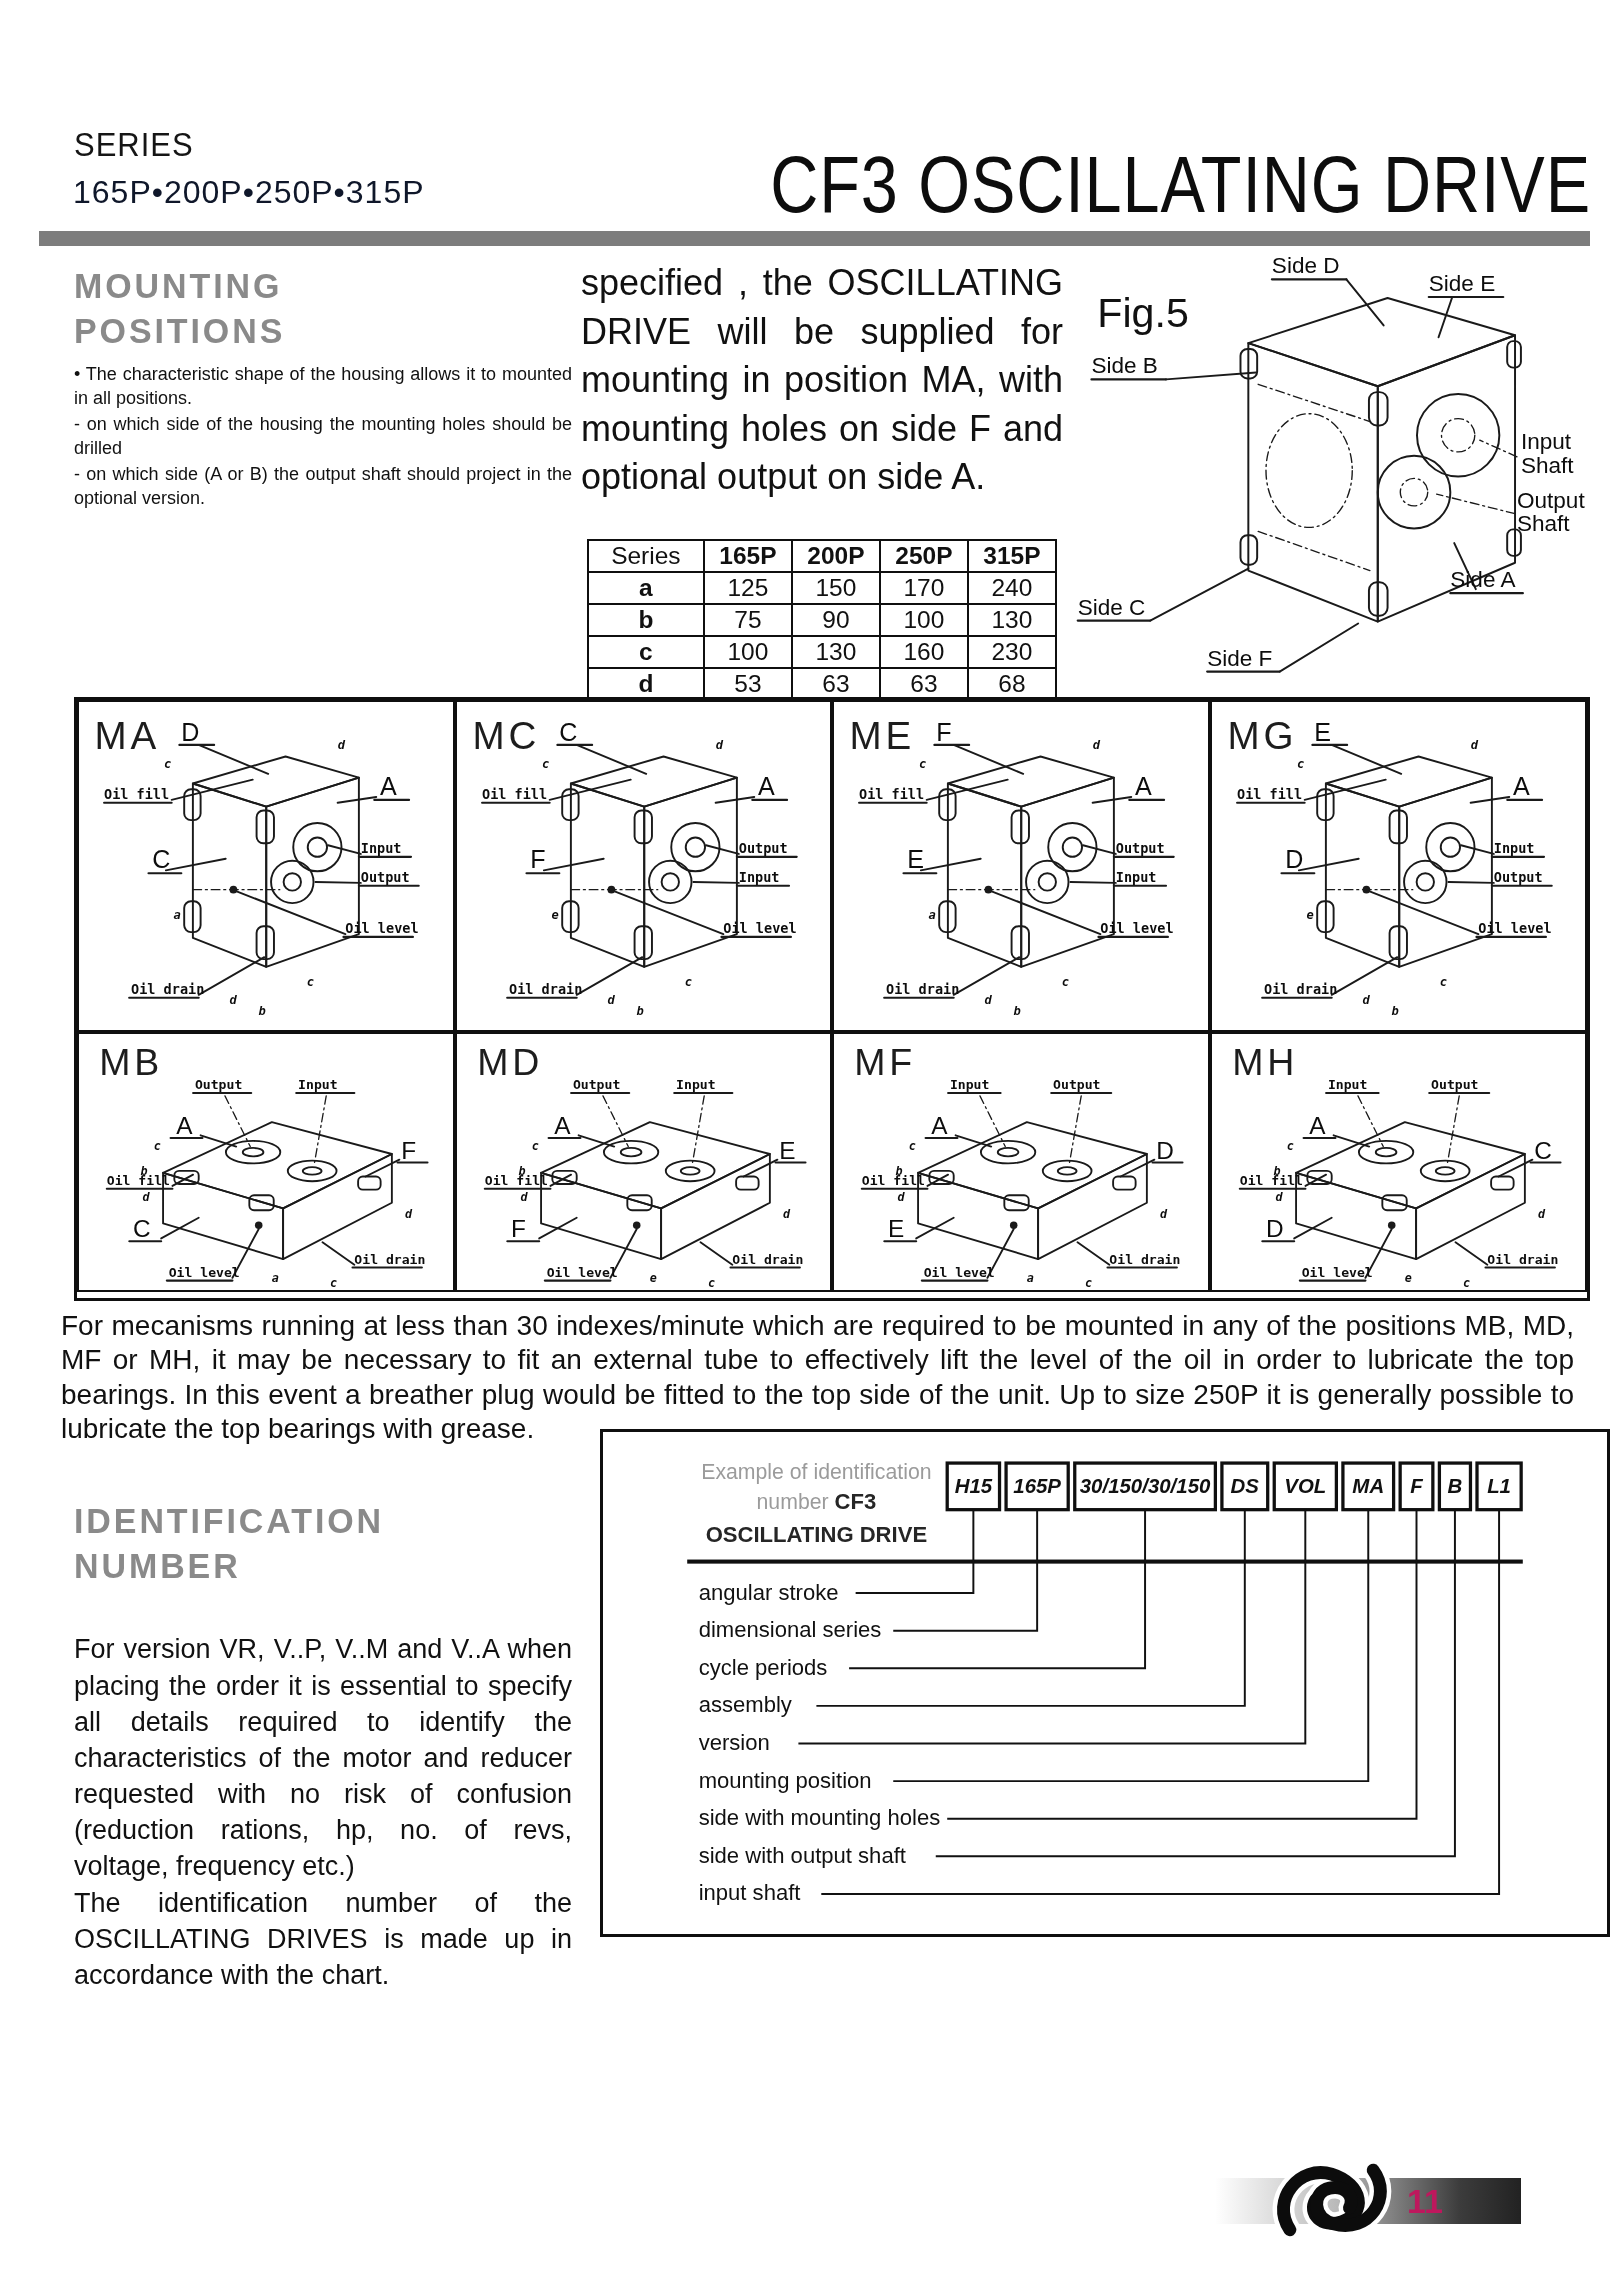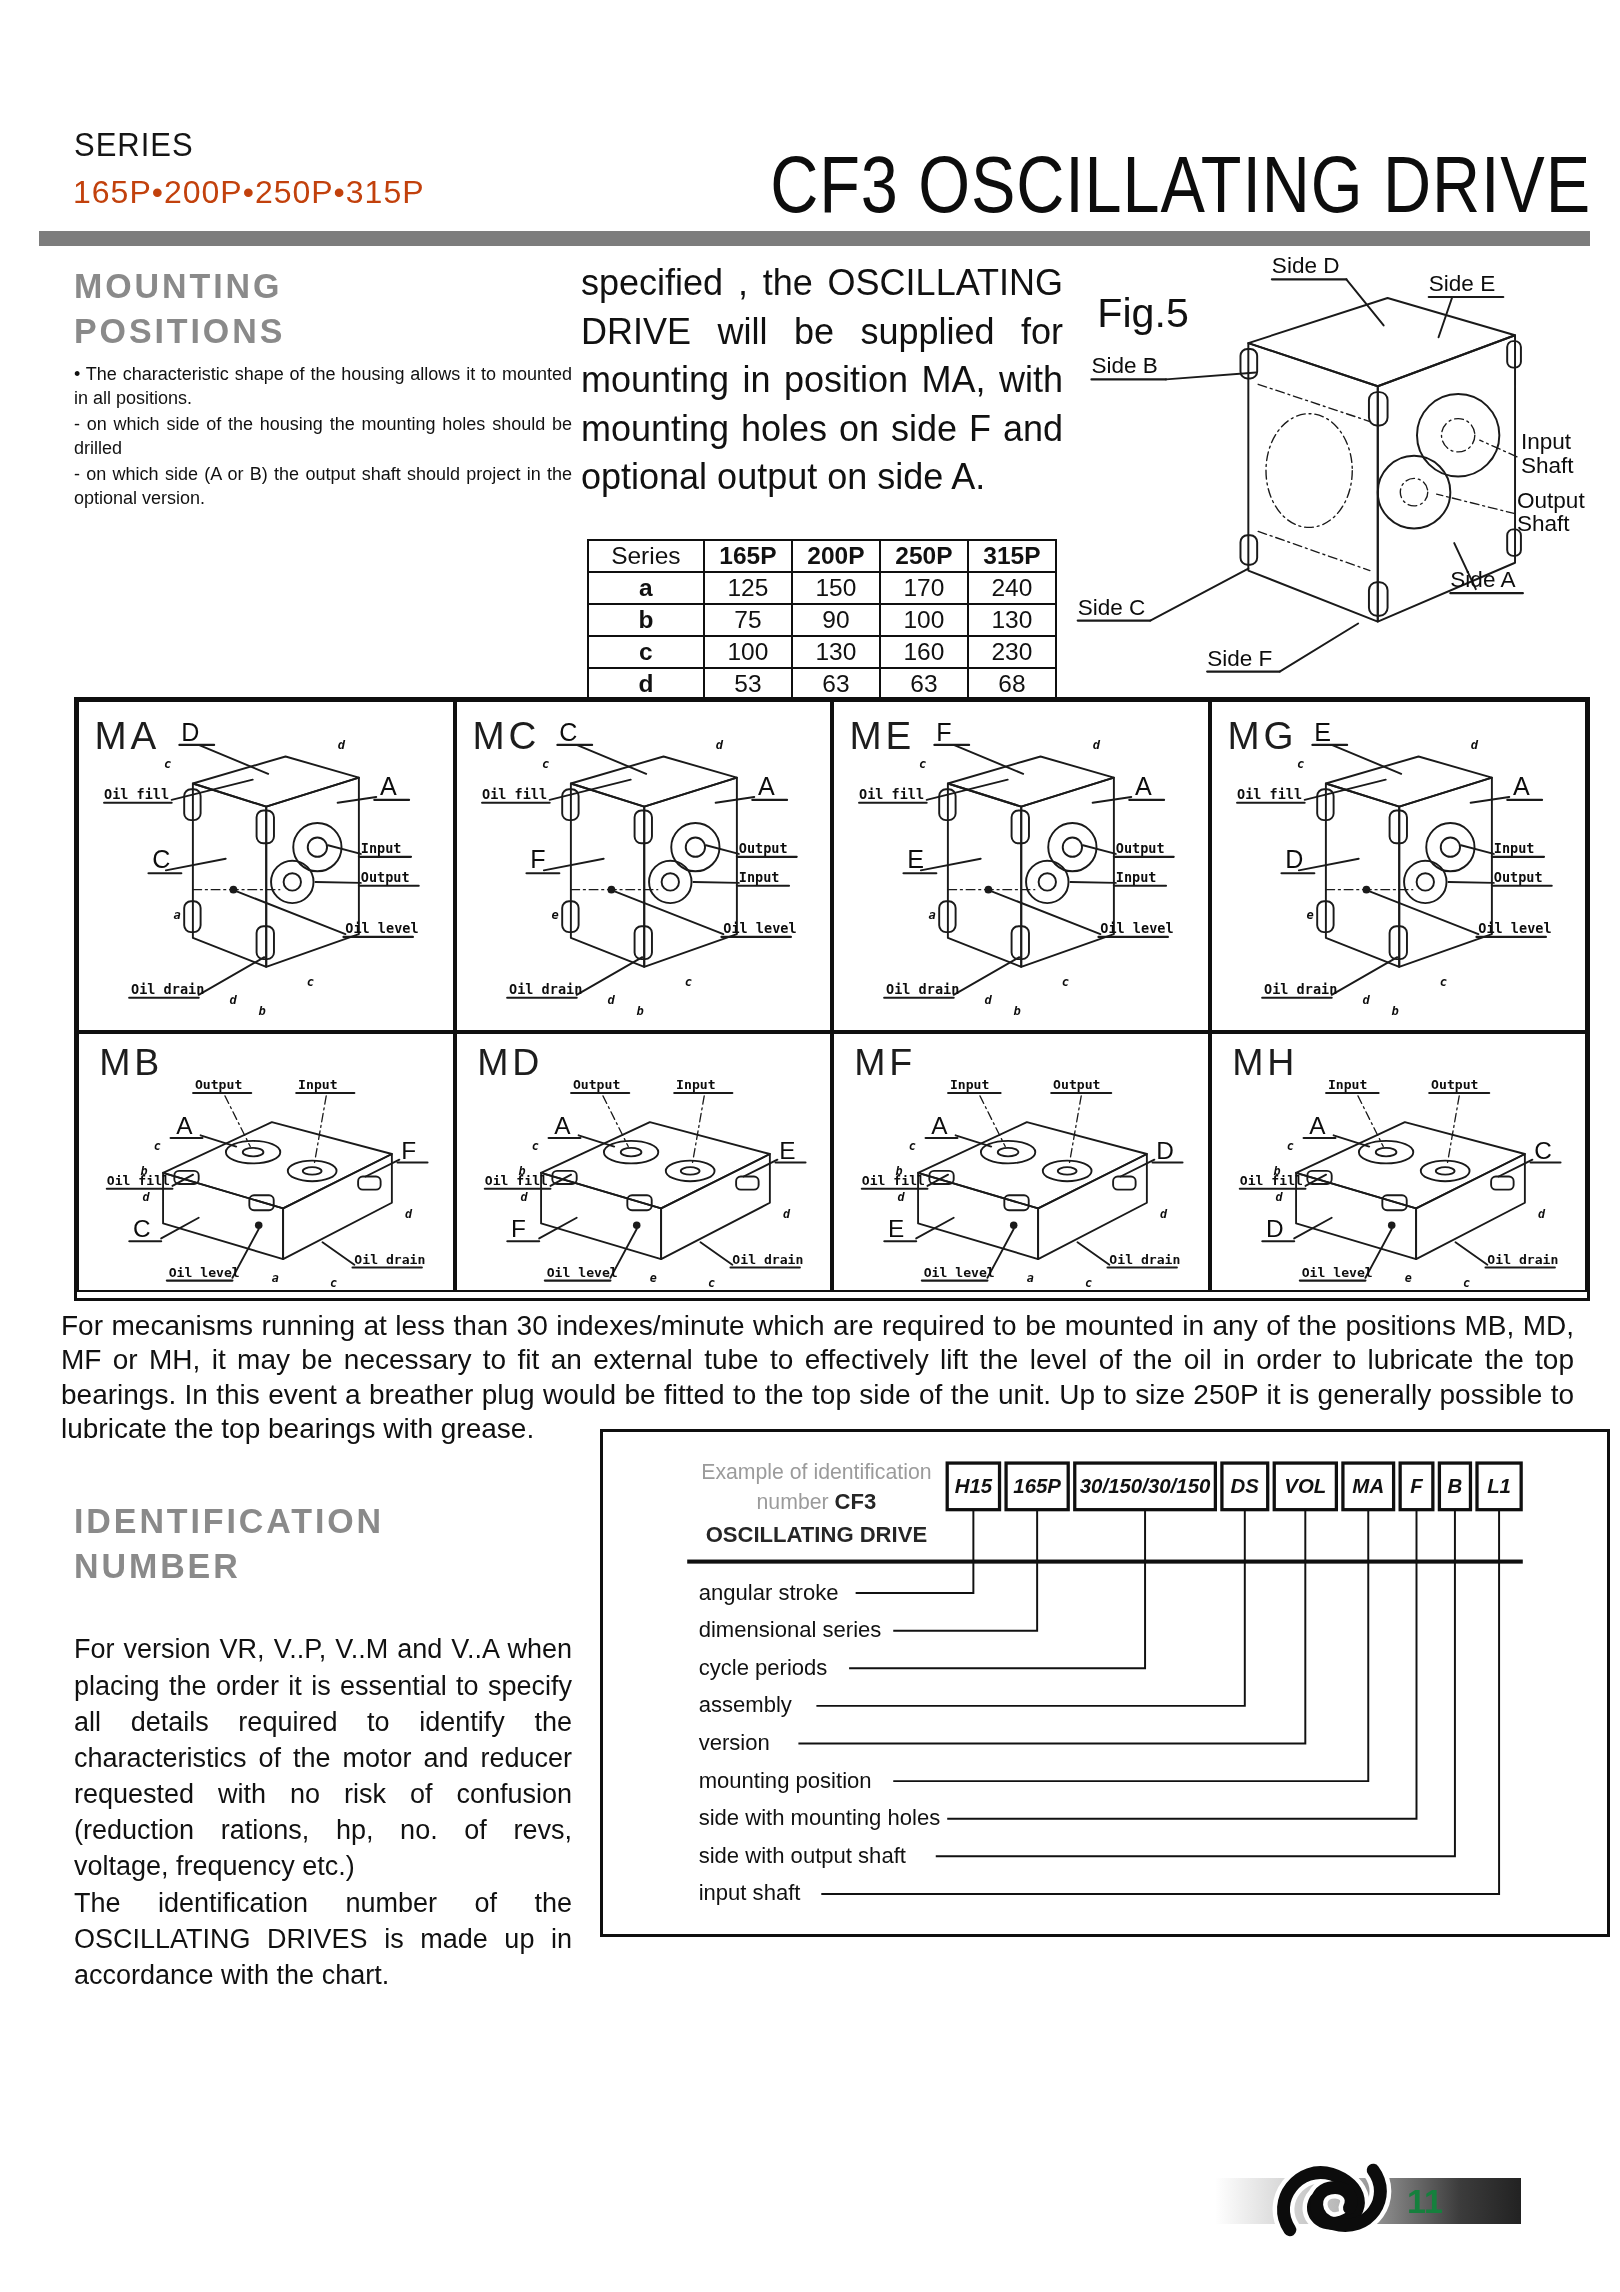--- a/index.html
+++ b/index.html
@@ -2,21 +2,21 @@
 <html><head>
 <meta charset="utf-8">
 <style>
   html,body{margin:0;padding:0;background:#ffffff;}
   .page{position:relative;width:1620px;height:2293px;background:#fff;overflow:hidden;
         font-family:"Liberation Sans",sans-serif;color:#111;}
 
   
   .hdr-series{position:absolute;left:74px;top:127px;font-size:31px;letter-spacing:1px;
               transform:scaleY(1.05);transform-origin:left top;color:#151515;}
-  .hdr-models{position:absolute;left:73px;top:174px;font-size:32px;letter-spacing:1px;color:#c2410c;}
+  .hdr-models{position:absolute;left:73px;top:174px;font-size:32px;letter-spacing:1px;color:#0f172a;}
   .hdr-title{position:absolute;right:29px;top:139px;width:1078px;text-align:right;font-size:74px;
              font-weight:400;letter-spacing:1px;color:#0d0d0d;transform:scale(0.9,1.08);
              transform-origin:right top;white-space:nowrap;}
   .hdr-bar{position:absolute;left:39px;top:231px;width:1551px;height:14.7px;background:#7d7d7d;}
 
   
   .sec-head{font-size:34px;font-weight:bold;letter-spacing:2.9px;color:#8a8a8a;line-height:1.3;
             transform:scaleY(1.02);transform-origin:left top;}
 
   
@@ -70,21 +70,21 @@
   .codebox{fill:none;stroke:#0f0f0f;stroke-width:4;}
   .codetxt{font-family:"Liberation Sans",sans-serif;font-size:25px;font-style:italic;font-weight:bold;
            fill:#111;text-anchor:middle;}
   .fieldtxt{font-family:"Liberation Sans",sans-serif;font-size:27px;fill:#111;}
   .conn{fill:none;stroke:#111;stroke-width:2.4;}
   .divbar{fill:#0f0f0f;}
 
   
   .foot-bar{position:absolute;left:1215px;top:2178px;width:306px;height:46px;
             background:linear-gradient(90deg,#ffffff 0%,#b9b9b9 40%,#3c3c3c 80%,#222 100%);}
-  .foot-page{position:absolute;left:1407px;top:2182px;font-size:34px;font-weight:bold;color:#15803d;}
+  .foot-page{position:absolute;left:1407px;top:2182px;font-size:34px;font-weight:bold;color:#be185d;}
   .foot-logo{position:absolute;left:1272px;top:2152px;width:129px;height:100px;}
 </style>
 </head>
 <body>
 
 <div class="page">
 
   <div class="hdr-series">SERIES</div>
   <div class="hdr-models">165P•200P•250P•315P</div>
   <div class="hdr-title">CF3 OSCILLATING DRIVE</div>

